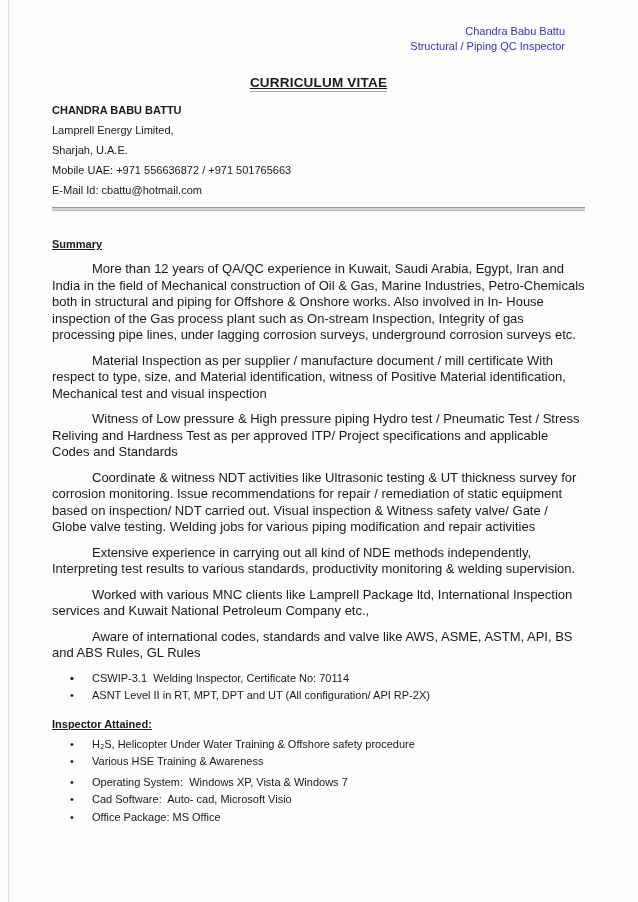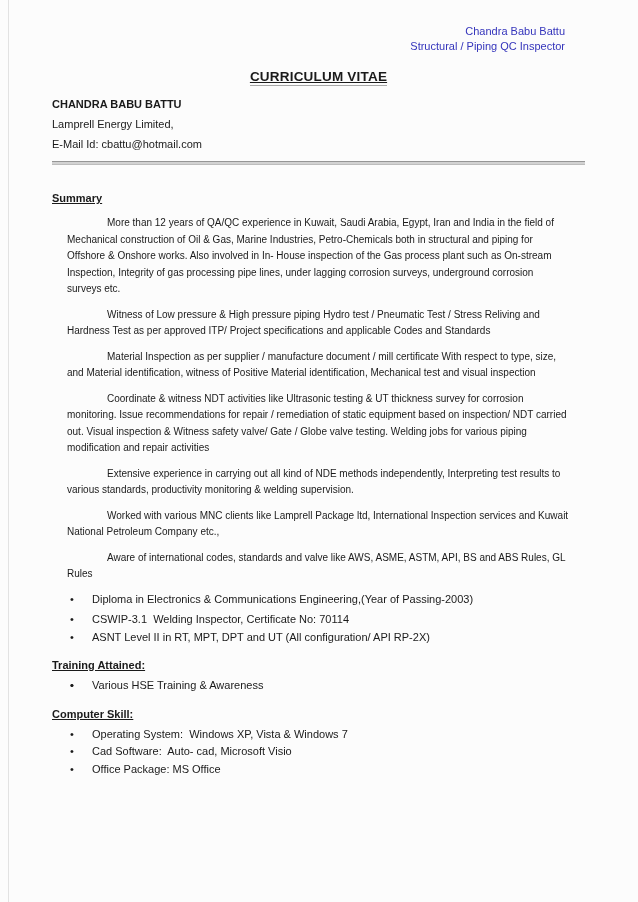--- a/index.html
+++ b/index.html
@@ -25,21 +25,21 @@
   }
   
   .doc-header {
     text-align: right;
     padding-right: 20px;
     font-size: 11px;
     line-height: 15px;
     color: #3434bb;
   }
   
-  .title-row { text-align: center; margin-top: 13px; }
+  .title-row { text-align: center; margin-top: 19px; }
   .cv-title {
     display: inline-block;
     font-size: 13.5px;
     font-weight: bold;
     letter-spacing: 0.2px;
     text-decoration: underline;
     border-bottom: 1px solid #a8a8a8;
     padding-bottom: 1px;
   }
   
@@ -56,23 +56,23 @@
   .section-heading {
     font-size: 11px;
     font-weight: bold;
     text-decoration: underline;
     margin: 13px 0 4px 0;
     line-height: 15px;
   }
   .section-heading.first { margin-top: 26px; }
   
   .para {
-    font-size: 10px;
+    font-size: 13px;
     line-height: 16.5px;
-    margin: 9px 15px;
+    margin: 9px 0;
     text-indent: 40px;
     white-space: pre-wrap;
   }
   
   ul.bullets { list-style: none; margin: 5px 0 3px 0; padding: 0; }
   ul.bullets li {
     position: relative;
     padding-left: 40px;
     font-size: 11px;
     line-height: 15.5px;
@@ -99,50 +99,51 @@
       <div>Structural / Piping QC Inspector</div>
     </div>
 
     <div class="title-row">
       <span class="cv-title">CURRICULUM VITAE</span>
     </div>
 
     <div class="contact">
       <div class="contact-name">CHANDRA BABU BATTU</div>
       <div>Lamprell Energy Limited,</div>
+      <div>Sharjah, U.A.E.</div>
+      <div>Mobile UAE: +971 556636872 / +971 501765663</div>
       <div>E-Mail Id: cbattu@hotmail.com</div>
     </div>
 
     <div class="separator"></div>
 
     <div class="section-heading first">Summary</div>
     <p class="para">More than 12 years of QA/QC experience in Kuwait, Saudi Arabia, Egypt, Iran and India in the field of Mechanical construction of Oil &amp; Gas, Marine Industries, Petro-Chemicals both in structural and piping for Offshore &amp; Onshore works. Also involved in In- House inspection of the Gas process plant such as On-stream Inspection, Integrity of gas processing pipe lines, under lagging corrosion surveys, underground corrosion surveys etc.</p>
+    <p class="para">Material Inspection as per supplier / manufacture document / mill certificate With respect to type, size, and Material identification, witness of Positive Material identification, Mechanical test and visual inspection</p>
     <p class="para">Witness of Low pressure &amp; High pressure piping Hydro test / Pneumatic Test / Stress Reliving and Hardness Test as per approved ITP/ Project specifications and applicable Codes and Standards</p>
-    <p class="para">Material Inspection as per supplier / manufacture document / mill certificate With respect to type, size, and Material identification, witness of Positive Material identification, Mechanical test and visual inspection</p>
     <p class="para">Coordinate &amp; witness NDT activities like Ultrasonic testing &amp; UT thickness survey for corrosion monitoring. Issue recommendations for repair / remediation of static equipment based on inspection/ NDT carried out. Visual inspection &amp; Witness safety valve/ Gate / Globe valve testing. Welding jobs for various piping modification and repair activities</p>
     <p class="para">Extensive experience in carrying out all kind of NDE methods independently, Interpreting test results to various standards, productivity monitoring &amp; welding supervision.</p>
     <p class="para">Worked with various MNC clients like Lamprell Package ltd, International Inspection services and Kuwait National Petroleum Company etc.,</p>
     <p class="para">Aware of international codes, standards and valve like AWS, ASME, ASTM, API, BS and ABS Rules, GL Rules</p>
 
     <ul class="bullets">
-      <li><span class="bullet-dot">•</span><span>Diploma in Electronics &amp; Communications Engineering,(Year of Passing-2003)</span></li>
+      <li><span class="bullet-dot">•</span></li>
     </ul>
 
     <ul class="bullets">
       <li><span class="bullet-dot">•</span><span class="bold-lead">CSWIP-3.1</span><span>  Welding Inspector, Certificate No: 70114</span></li>
       <li><span class="bullet-dot">•</span><span class="bold-lead">ASNT Level II</span><span> in RT, MPT, DPT and UT (All configuration/ API RP-2X)</span></li>
     </ul>
 
-    <div class="section-heading">Training Attained:</div>
+    <div class="section-heading">Inspector Attained:</div>
     <ul class="bullets">
-      <li><span class="bullet-dot">•</span></li>
+      <li><span class="bullet-dot">•</span><span>H₂S, Helicopter Under Water Training &amp; Offshore safety procedure</span></li>
       <li><span class="bullet-dot">•</span><span>Various HSE Training &amp; Awareness</span></li>
     </ul>
 
-    <div class="section-heading">Computer Skill:</div>
     <ul class="bullets">
       <li><span class="bullet-dot">•</span><span>Operating System:  Windows XP, Vista &amp; Windows 7</span></li>
       <li><span class="bullet-dot">•</span><span>Cad Software:  Auto- cad, Microsoft Visio</span></li>
       <li><span class="bullet-dot">•</span><span>Office Package: MS Office</span></li>
     </ul>
 
   </div>
 </div>
 
 </body></html>

